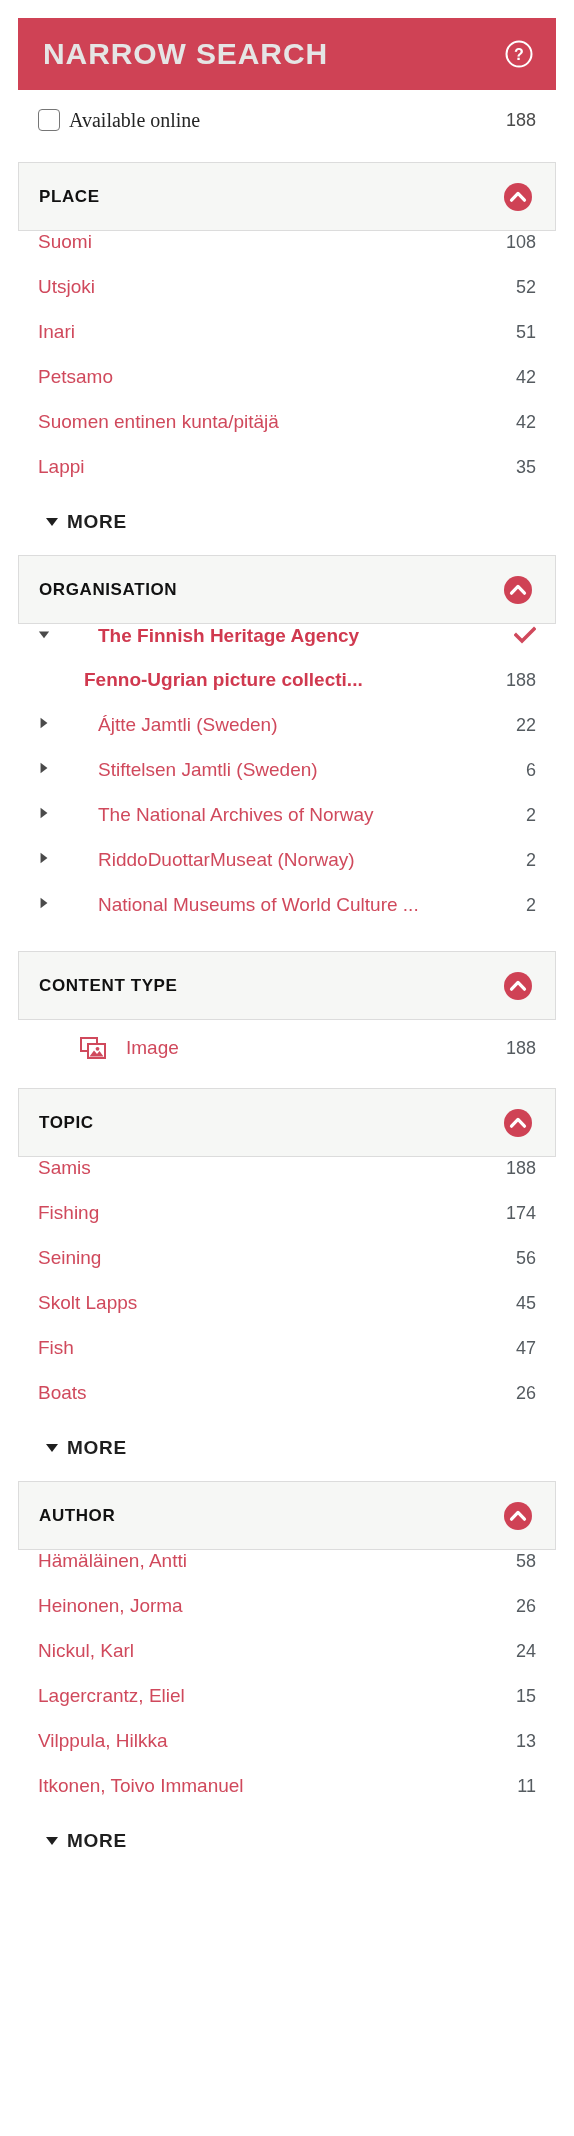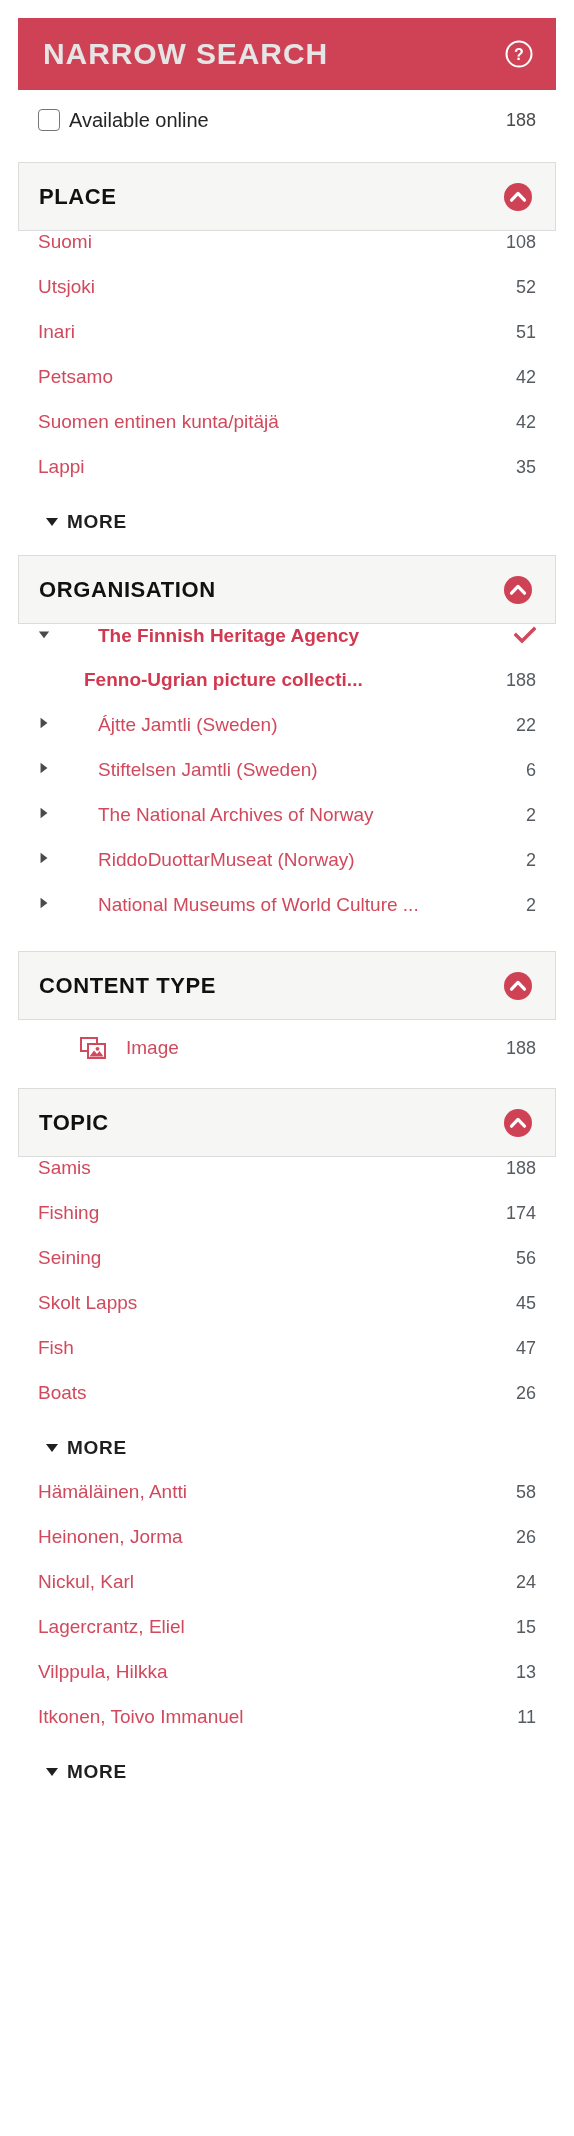--- a/index.html
+++ b/index.html
@@ -61,41 +61,42 @@
     border-radius: 4px;
     background: #fff;
     flex: 0 0 auto;
     cursor: pointer;
   }
   .online-label {
     font-size: 20px;
     color: #252525;
     margin-left: 9px;
     flex: 1 1 auto;
+    font-family: Liberation Serif, serif;
   }
   .online-count {
     font-size: 18px;
     color: #4a4a4a;
     text-align: right;
   }
 
   
   .facet-group { margin: 0 18px; }
 
   .facet-head {
     background: #f6f7f5;
     border: 1px solid #dcdcdc;
     height: 69px;
     display: flex;
     align-items: center;
     justify-content: space-between;
     padding: 0 22px 0 20px;
   }
   .facet-head .facet-title {
-    font-size: 22px;
+    font-size: 17px;
     font-weight: 700;
     letter-spacing: 0.6px;
     color: #111111;
   }
   .collapse-icon {
     width: 30px;
     height: 30px;
     flex: 0 0 auto;
     cursor: pointer;
     display: block;
@@ -381,20 +382,27 @@
             <span class="fcount">26</span>
           </li>
         </ul>
         <div class="more-link">
           <span class="more-caret"></span>
           <span class="more-text">MORE</span>
         </div>
       </div>
       <div class="gap-sm"></div>
       <div class="facet-group">
+        <div class="facet-head">
+          <span class="facet-title">AUTHOR</span>
+          <span class="collapse-icon"><svg viewBox="0 0 30 30" width="30" height="30">
+              <circle cx="15" cy="15" r="14" fill="#cf4255"></circle>
+              <path d="M8.5 18.2 L15 11.4 L21.5 18.2" fill="none" stroke="#ffffff" stroke-width="3.2" stroke-linecap="round" stroke-linejoin="round"></path>
+            </svg></span>
+        </div>
         <ul class="facet-list">
           <li class="facet-row">
             <span class="fname">Hämäläinen, Antti</span>
             <span class="fcount">58</span>
           </li>
           <li class="facet-row">
             <span class="fname">Heinonen, Jorma</span>
             <span class="fcount">26</span>
           </li>
           <li class="facet-row">

